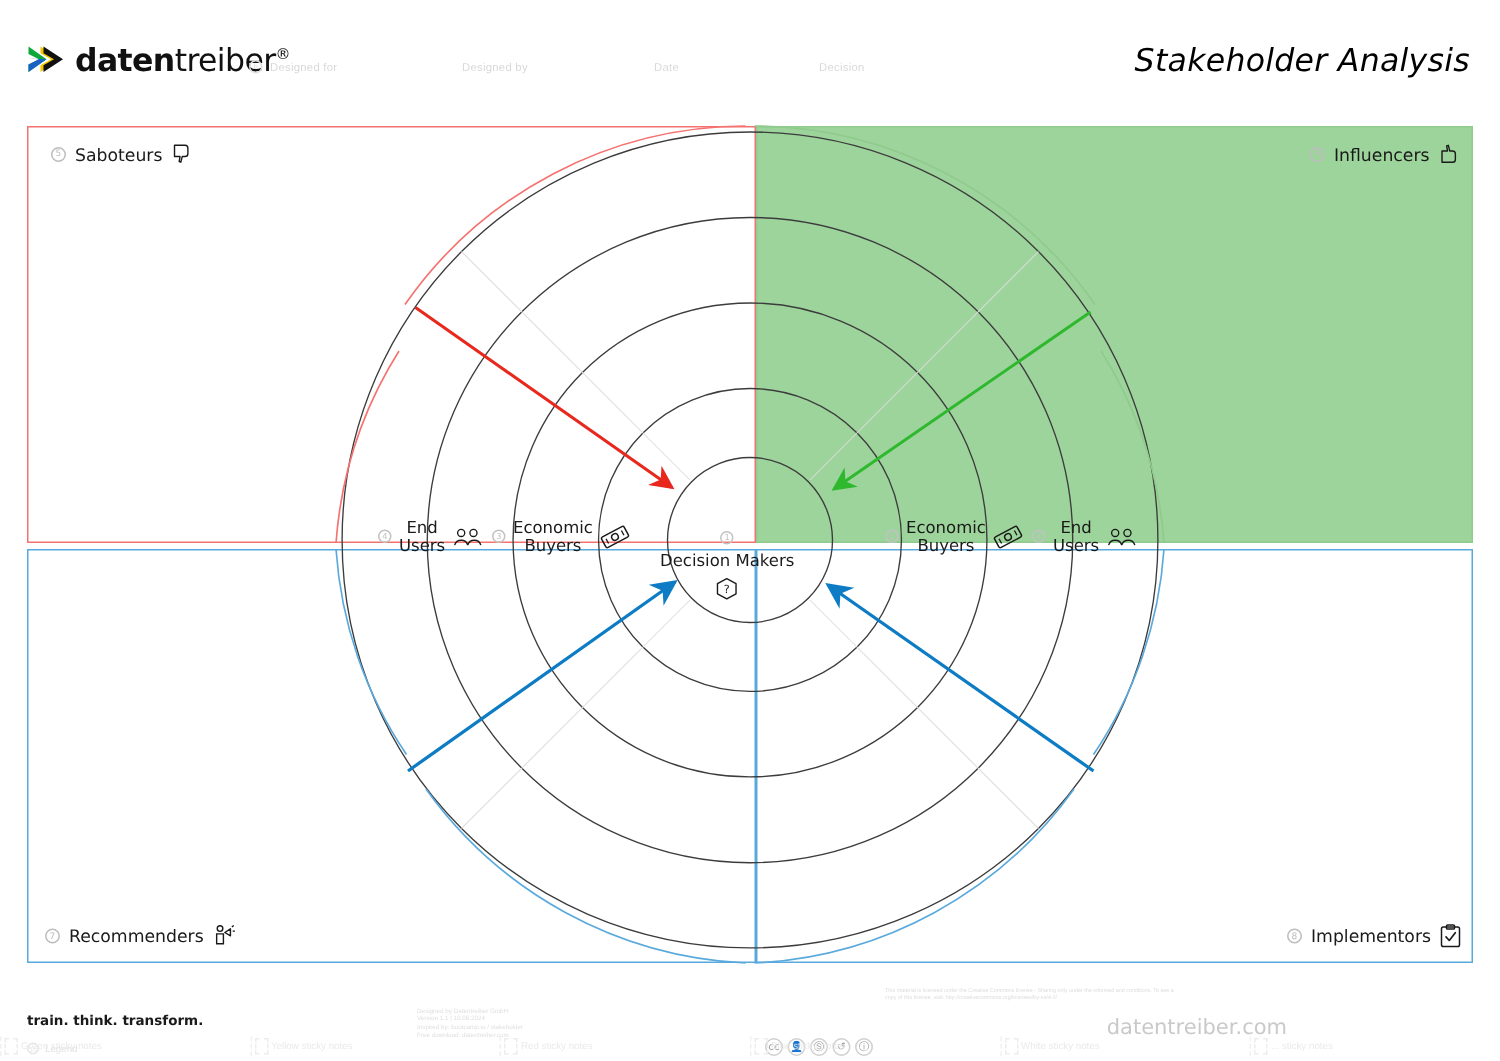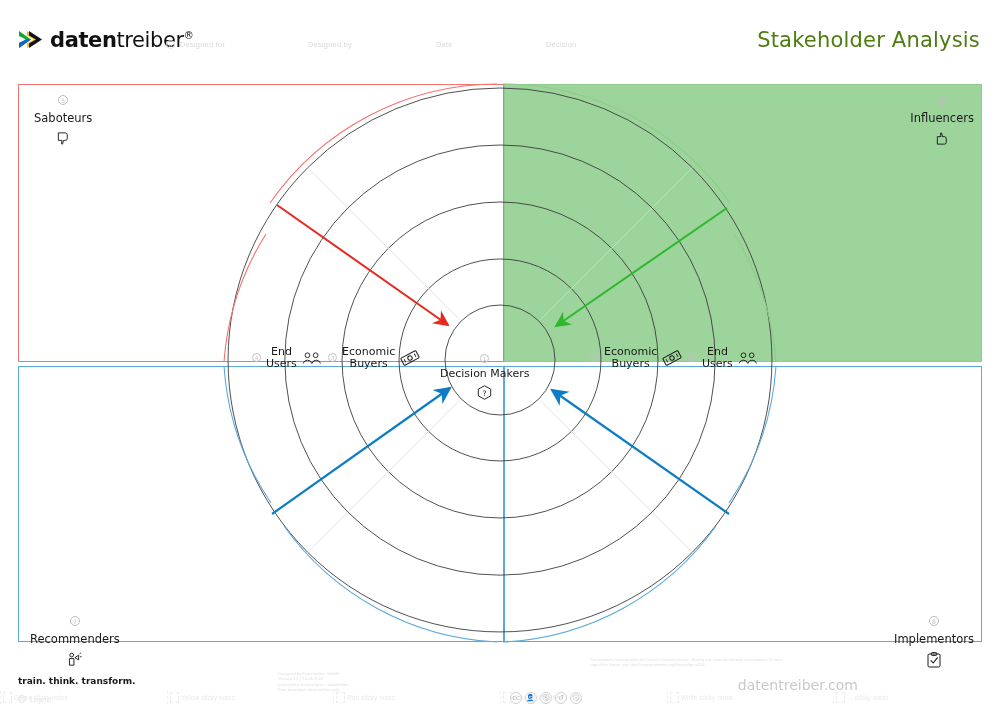--- a/index.html
+++ b/index.html
@@ -19,32 +19,32 @@
   .logo-text { font-size: 21px; letter-spacing: -0.4px; color: #111; font-family: "DejaVu Sans", sans-serif; }
   .logo-text b { font-weight: 700; }
   .logo-text span.light { font-weight: 400; }
   .logo-reg { font-size: 10px; vertical-align: super; color: #111; }
 
   .hdr-field { position: absolute; top: 40px; display: flex; align-items: flex-start; gap: 5px;
                font-size: 7.5px; color: #d9d9d9; letter-spacing: .2px; }
   .hdr-field .dot { width: 9px; height: 9px; border: 1px solid #e0e0e0; border-radius: 50%;
                     display:flex; align-items:center; justify-content:center; font-size:5px; color:#e0e0e0;}
 
-  .title { position: absolute; right: 20px; top: 28px; font-size: 21px; color: #4d7c0f;
-           font-family: "DejaVu Sans", sans-serif; letter-spacing: .2px; }
+  .title { position: absolute; right: 20px; top: 28px; font-size: 21px; color: #000000;
+           font-family: "DejaVu Sans", sans-serif; letter-spacing: .2px; font-style: italic; }
 
   
   .quad { position: absolute; }
   .quad-sab   { left: 18px;  top: 84px;  width: 486px; height: 278px;  border: 1.2px solid #f4726f; }
   .quad-inf   { left: 504px; top: 84px;  width: 478px; height: 278px;  border: 1.2px solid #8fcb8c; background: #9dd49b; }
   .quad-rec   { left: 18px;  top: 366px; width: 486px; height: 276px;  border: 1.2px solid #5aa9dd; }
   .quad-imp   { left: 504px; top: 366px; width: 478px; height: 276px;  border: 1.2px solid #5aa9dd; }
 
   .quad-label { position: absolute; display: flex; align-items: center; gap: 6px;
-                font-size: 11.5px; color: #1a1a1a; font-family: "DejaVu Sans", sans-serif; white-space: nowrap; flex-direction: column;}
+                font-size: 11.5px; color: #1a1a1a; font-family: "DejaVu Sans", sans-serif; white-space: nowrap;}
   .quad-label .num { width: 10px; height: 10px; border: 1px solid #bdbdbd; border-radius: 50%;
                      display: flex; align-items: center; justify-content: center;
                      font-size: 6px; color: #bdbdbd; flex: 0 0 auto;}
   .lbl-sab { left: 34px;  top: 95px; }
   .lbl-inf { right: 26px; top: 95px; }
   .lbl-rec { left: 30px;  top: 616px; }
   .lbl-imp { right: 26px; top: 616px; }
 
   
   #rings { position: absolute; left: 0; top: 0; }

